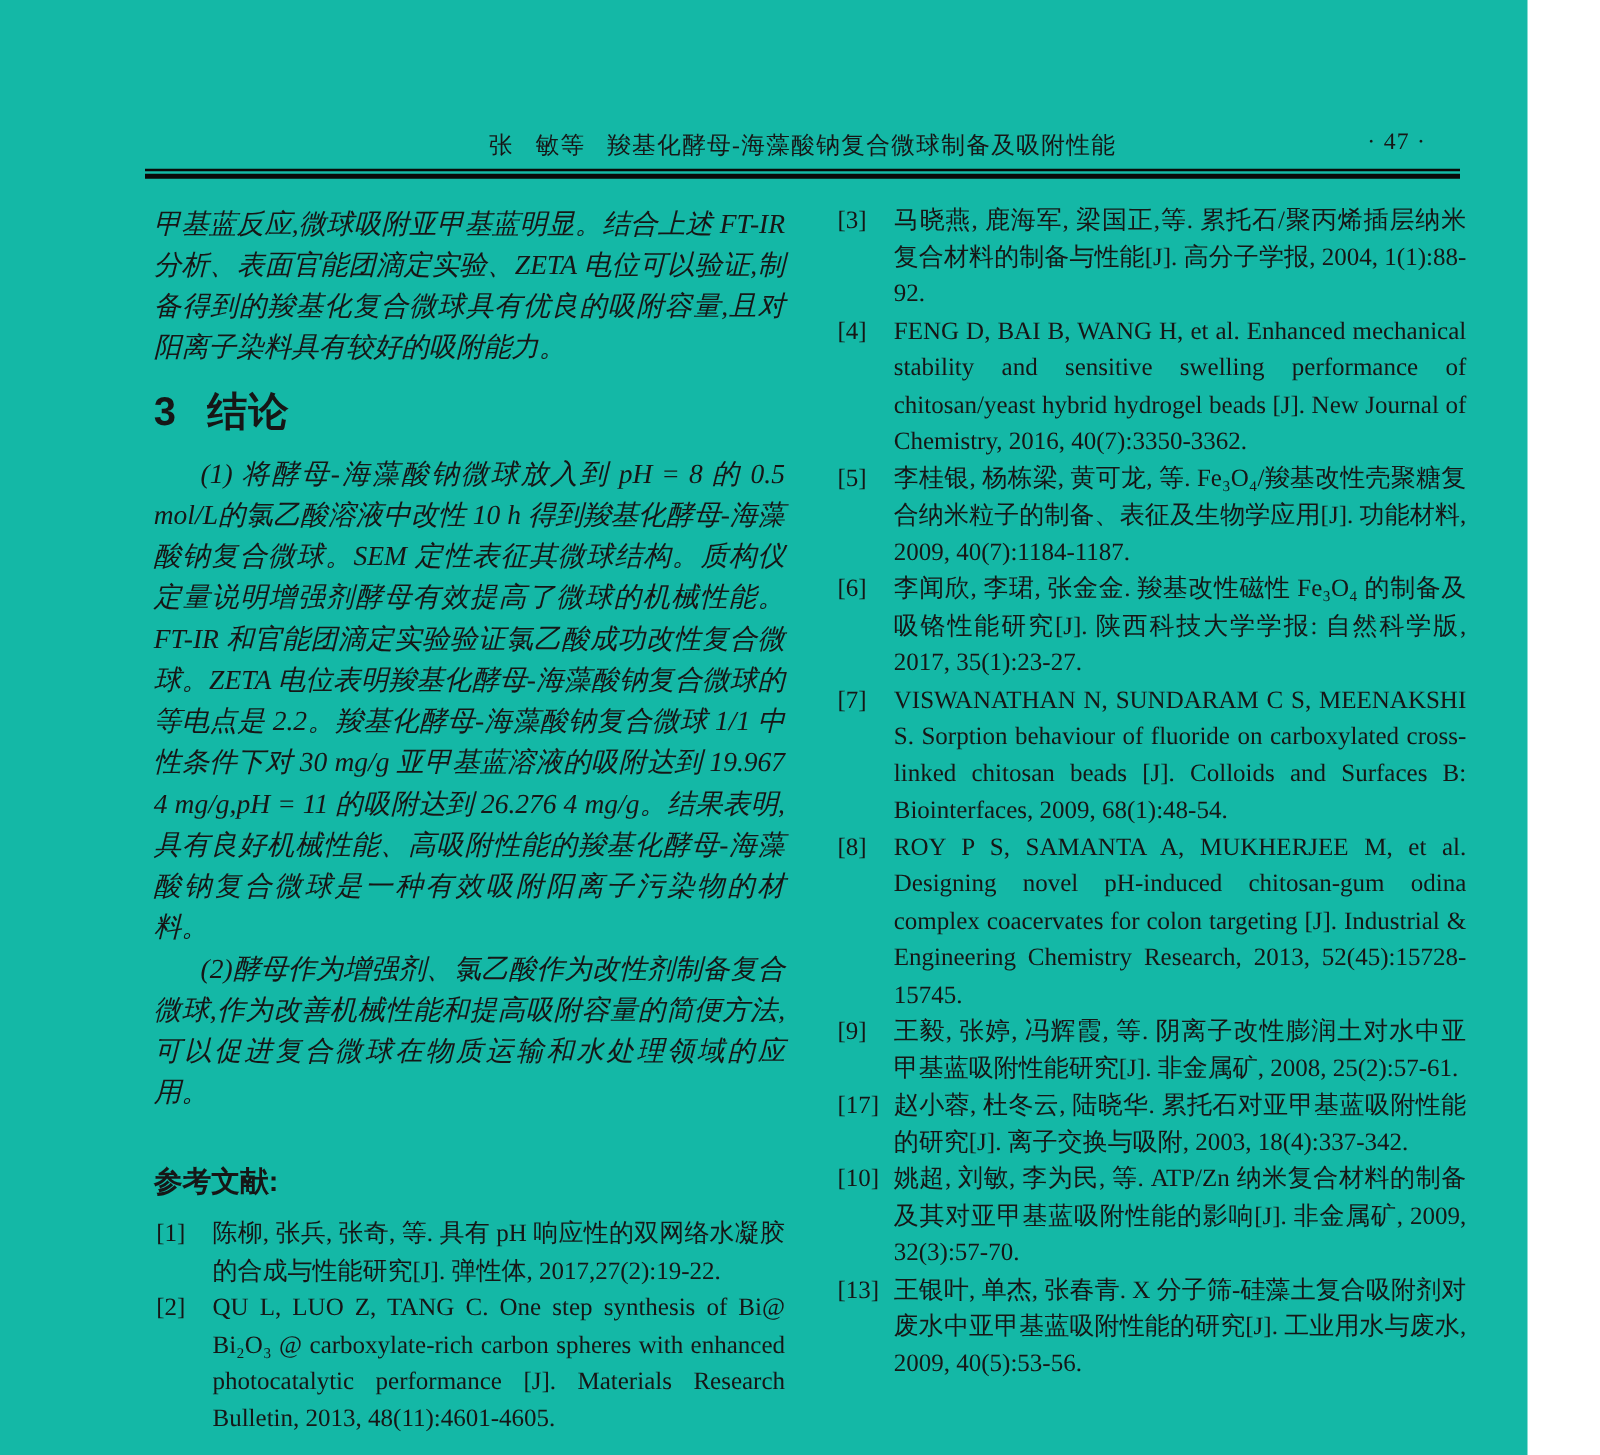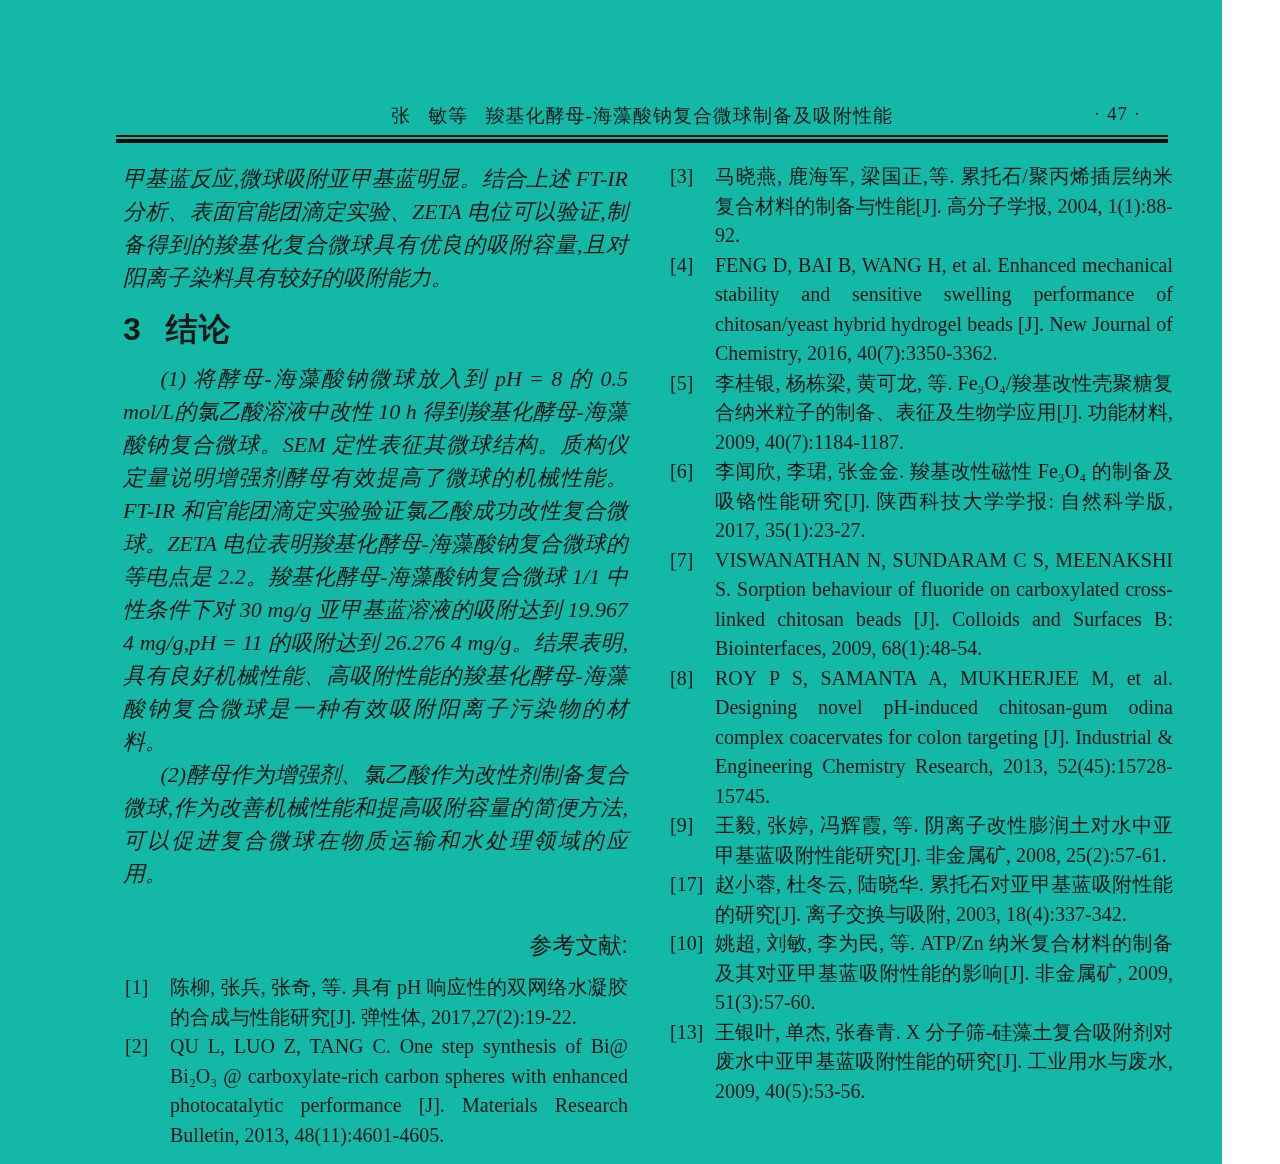--- a/index.html
+++ b/index.html
@@ -67,24 +67,23 @@
   .section-heading {
     font-family: "Liberation Sans", "DejaVu Sans", sans-serif;
     font-weight: bold;
     font-size: 32px;
     margin: 14px 0 10px 0;
     letter-spacing: 1px;
   }
   .section-num { margin-right: 24px; }
   .refs-heading {
     font-family: "Liberation Sans", "DejaVu Sans", sans-serif;
-    font-weight: normal;
+    font-weight: bold;
     font-size: 23px;
     margin: 40px 0 12px 0;
-    text-align: right;
   }
   .ref-list { font-size: 20px; line-height: 29.5px; }
   .ref-item { display: flex; align-items: flex-start; }
   .ref-num {
     flex: 0 0 47px;
     box-sizing: border-box;
     padding-left: 2px;
     white-space: nowrap;
   }
   .ref-text {
@@ -159,21 +158,21 @@
         <div class="ref-item">
           <span class="ref-num">[9]</span>
           <span class="ref-text">王毅, 张婷, 冯辉霞, 等. 阴离子改性膨润土对水中亚甲基蓝吸附性能研究[J]. 非金属矿, 2008, 25(2):57-61.</span>
         </div>
         <div class="ref-item">
           <span class="ref-num">[17]</span>
           <span class="ref-text">赵小蓉, 杜冬云, 陆晓华. 累托石对亚甲基蓝吸附性能的研究[J]. 离子交换与吸附, 2003, 18(4):337-342.</span>
         </div>
         <div class="ref-item">
           <span class="ref-num">[10]</span>
-          <span class="ref-text">姚超, 刘敏, 李为民, 等. ATP/Zn 纳米复合材料的制备及其对亚甲基蓝吸附性能的影响[J]. 非金属矿, 2009, 51(3):57-60.</span>
+          <span class="ref-text">姚超, 刘敏, 李为民, 等. ATP/Zn 纳米复合材料的制备及其对亚甲基蓝吸附性能的影响[J]. 非金属矿, 2009, 32(3):57-70.</span>
         </div>
         <div class="ref-item">
           <span class="ref-num">[13]</span>
           <span class="ref-text">王银叶, 单杰, 张春青. X 分子筛-硅藻土复合吸附剂对废水中亚甲基蓝吸附性能的研究[J]. 工业用水与废水, 2009, 40(5):53-56.</span>
         </div>
       </div>
     </div>
 
   </div>
 </div>

